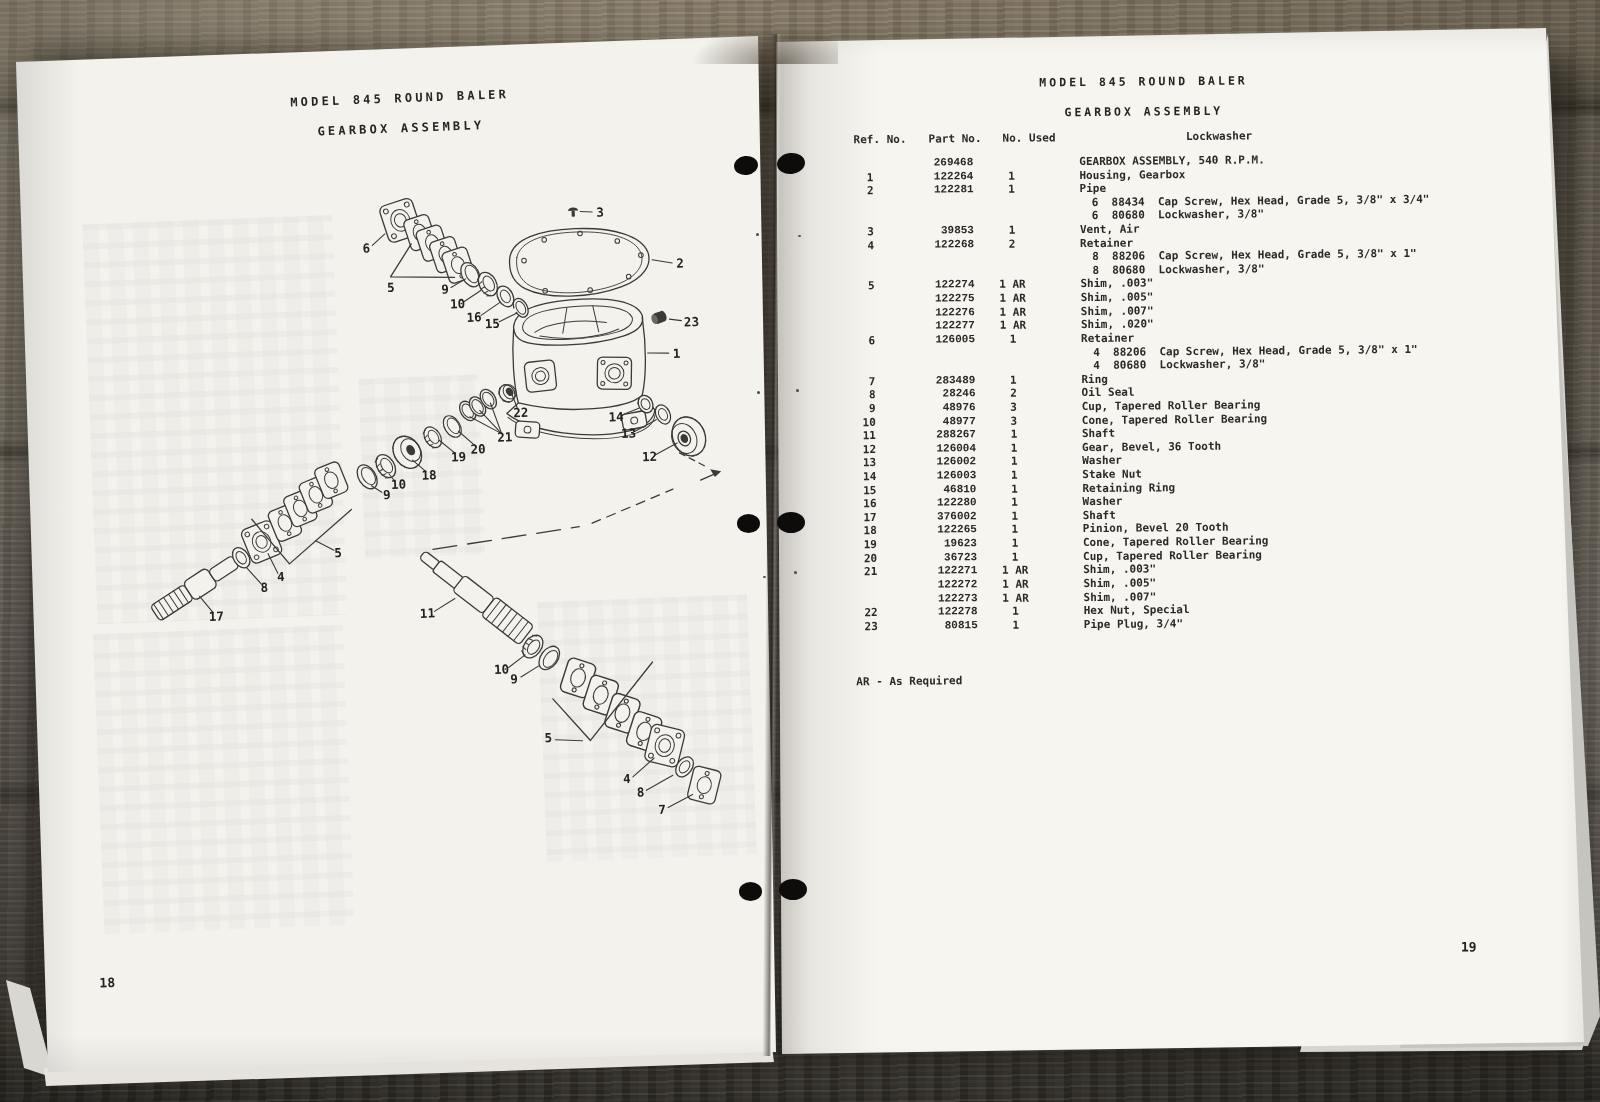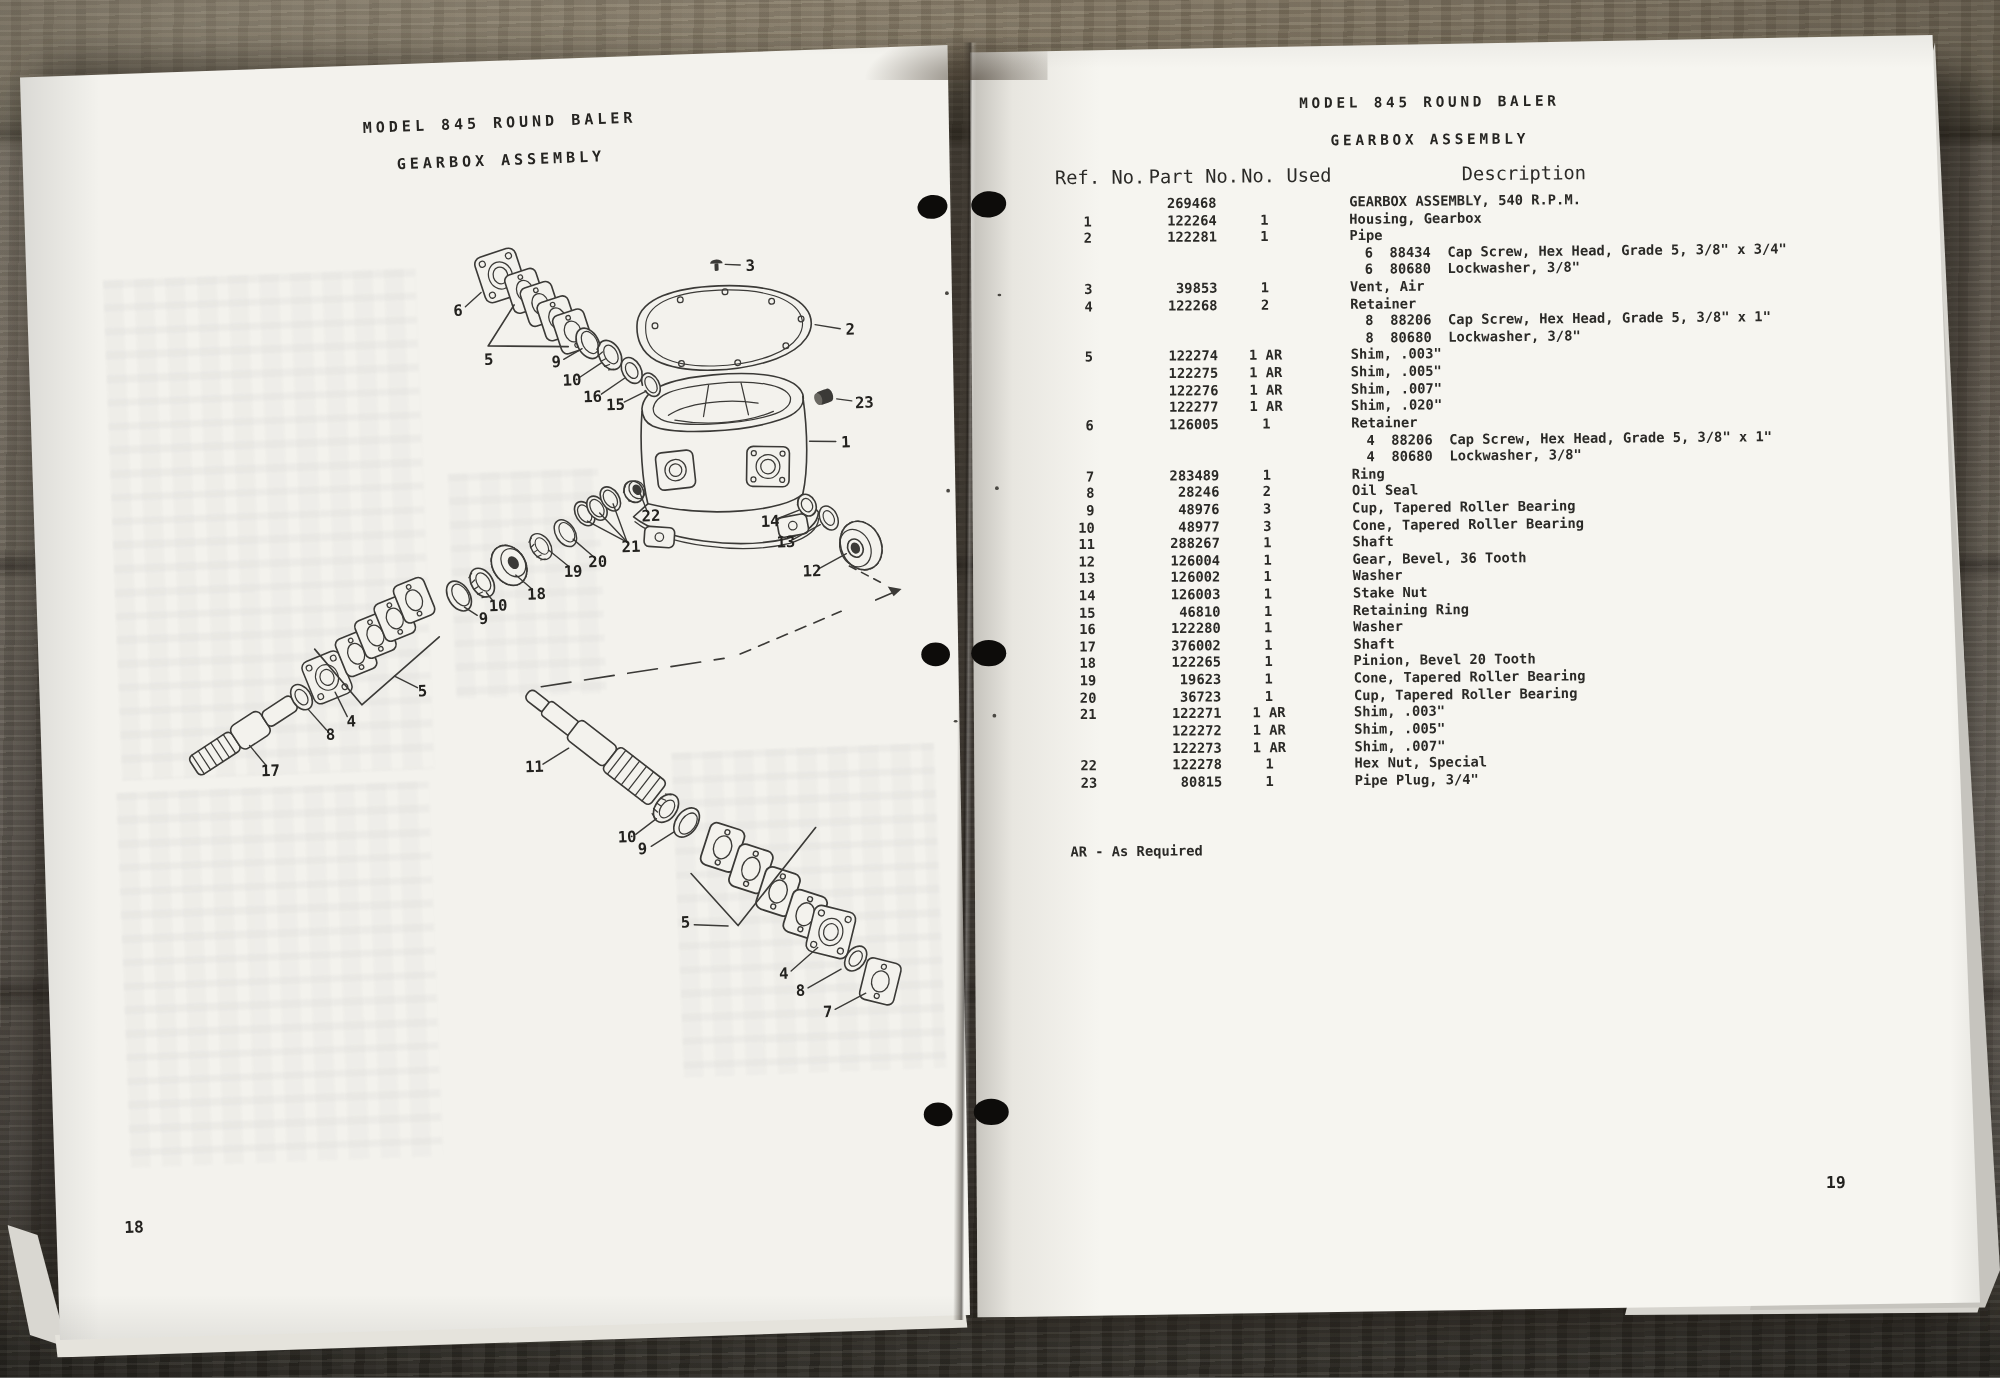--- a/index.html
+++ b/index.html
@@ -60,25 +60,25 @@
   .ln{fill:none;stroke:#3b3a37;stroke-width:1.3;stroke-linecap:round;stroke-linejoin:round;}
   .lnt{fill:none;stroke:#3b3a37;stroke-width:1;stroke-linecap:round;}
   .dk{fill:#3b3a37;stroke:none;}
   .callout{font:bold 12.5px "DejaVu Sans Mono","Liberation Mono",monospace;fill:#23221f;text-anchor:middle;}
   .leader{stroke:#3b3a37;stroke-width:1.1;stroke-linecap:round;}
   
   #rp-content{position:absolute;left:776px;top:28px;width:810px;height:1030px;
     transform:rotate(-0.55deg);transform-origin:top left;color:#2b2a27;}
   .rp-title{position:absolute;left:0;width:734px;text-align:center;
     font-size:11.5px;font-weight:bold;letter-spacing:3px;color:#262522;}
-  .th{position:absolute;top:106px;transform:translateX(-50%);font-size:15px;font-weight:normal;white-space:pre;}
+  .th{position:absolute;top:106px;transform:translateX(-50%);font-size:11px;font-weight:bold;white-space:pre;}
   #rows{position:absolute;left:58px;top:130px;width:700px;}
   .trow{display:flex;height:13.62px;line-height:13.8px;font-size:11px;font-weight:bold;white-space:pre;}
   .c-ref{width:38px;text-align:right;}
-  .c-part{width:100px;text-align:right;}
+  .c-part{width:100px;text-align:right;font-family:Liberation Mono, monospace;}
   .c-used{width:76px;text-align:center;}
   .c-desc{margin-left:30px;}
   .c-desc.sub{margin-left:42px;}
   .rp-note{position:absolute;left:74px;top:648px;font-size:11px;font-weight:bold;white-space:pre;}
   
   .hole{position:absolute;background:#0d0c0a;border-radius:50%;}
   .speck{position:absolute;background:#4a4843;border-radius:50%;}
 </style>
 </head>
 <body>
@@ -371,21 +371,21 @@
   <div id="page-right">
     <div class="shade"></div>
   </div>
   <div id="rp-content">
       <div class="rp-title" style="top:50px">MODEL 845 ROUND BALER</div>
       <div class="rp-title" style="top:80px">GEARBOX ASSEMBLY</div>
 
       <span class="th" style="left:103px">Ref. No.</span>
       <span class="th" style="left:178px">Part No.</span>
       <span class="th" style="left:252px">No. Used</span>
-      <span class="th" style="left:442px">Description</span>
+      <span class="th" style="left:442px">Lockwasher</span>
 
       <div id="rows">
         <div class="trow"><span class="c-ref"></span><span class="c-part">269468</span><span class="c-used"></span><span class="c-desc">GEARBOX ASSEMBLY, 540 R.P.M.</span></div>
         <div class="trow"><span class="c-ref">1</span><span class="c-part">122264</span><span class="c-used">1</span><span class="c-desc">Housing, Gearbox</span></div>
         <div class="trow"><span class="c-ref">2</span><span class="c-part">122281</span><span class="c-used">1</span><span class="c-desc">Pipe</span></div>
         <div class="trow"><span class="c-ref"></span><span class="c-part"></span><span class="c-used"></span><span class="c-desc sub">6  88434  Cap Screw, Hex Head, Grade 5, 3/8" x 3/4"</span></div>
         <div class="trow"><span class="c-ref"></span><span class="c-part"></span><span class="c-used"></span><span class="c-desc sub">6  80680  Lockwasher, 3/8"</span></div>
         <div class="trow"><span class="c-ref">3</span><span class="c-part">39853</span><span class="c-used">1</span><span class="c-desc">Vent, Air</span></div>
         <div class="trow"><span class="c-ref">4</span><span class="c-part">122268</span><span class="c-used">2</span><span class="c-desc">Retainer</span></div>
         <div class="trow"><span class="c-ref"></span><span class="c-part"></span><span class="c-used"></span><span class="c-desc sub">8  88206  Cap Screw, Hex Head, Grade 5, 3/8" x 1"</span></div>

